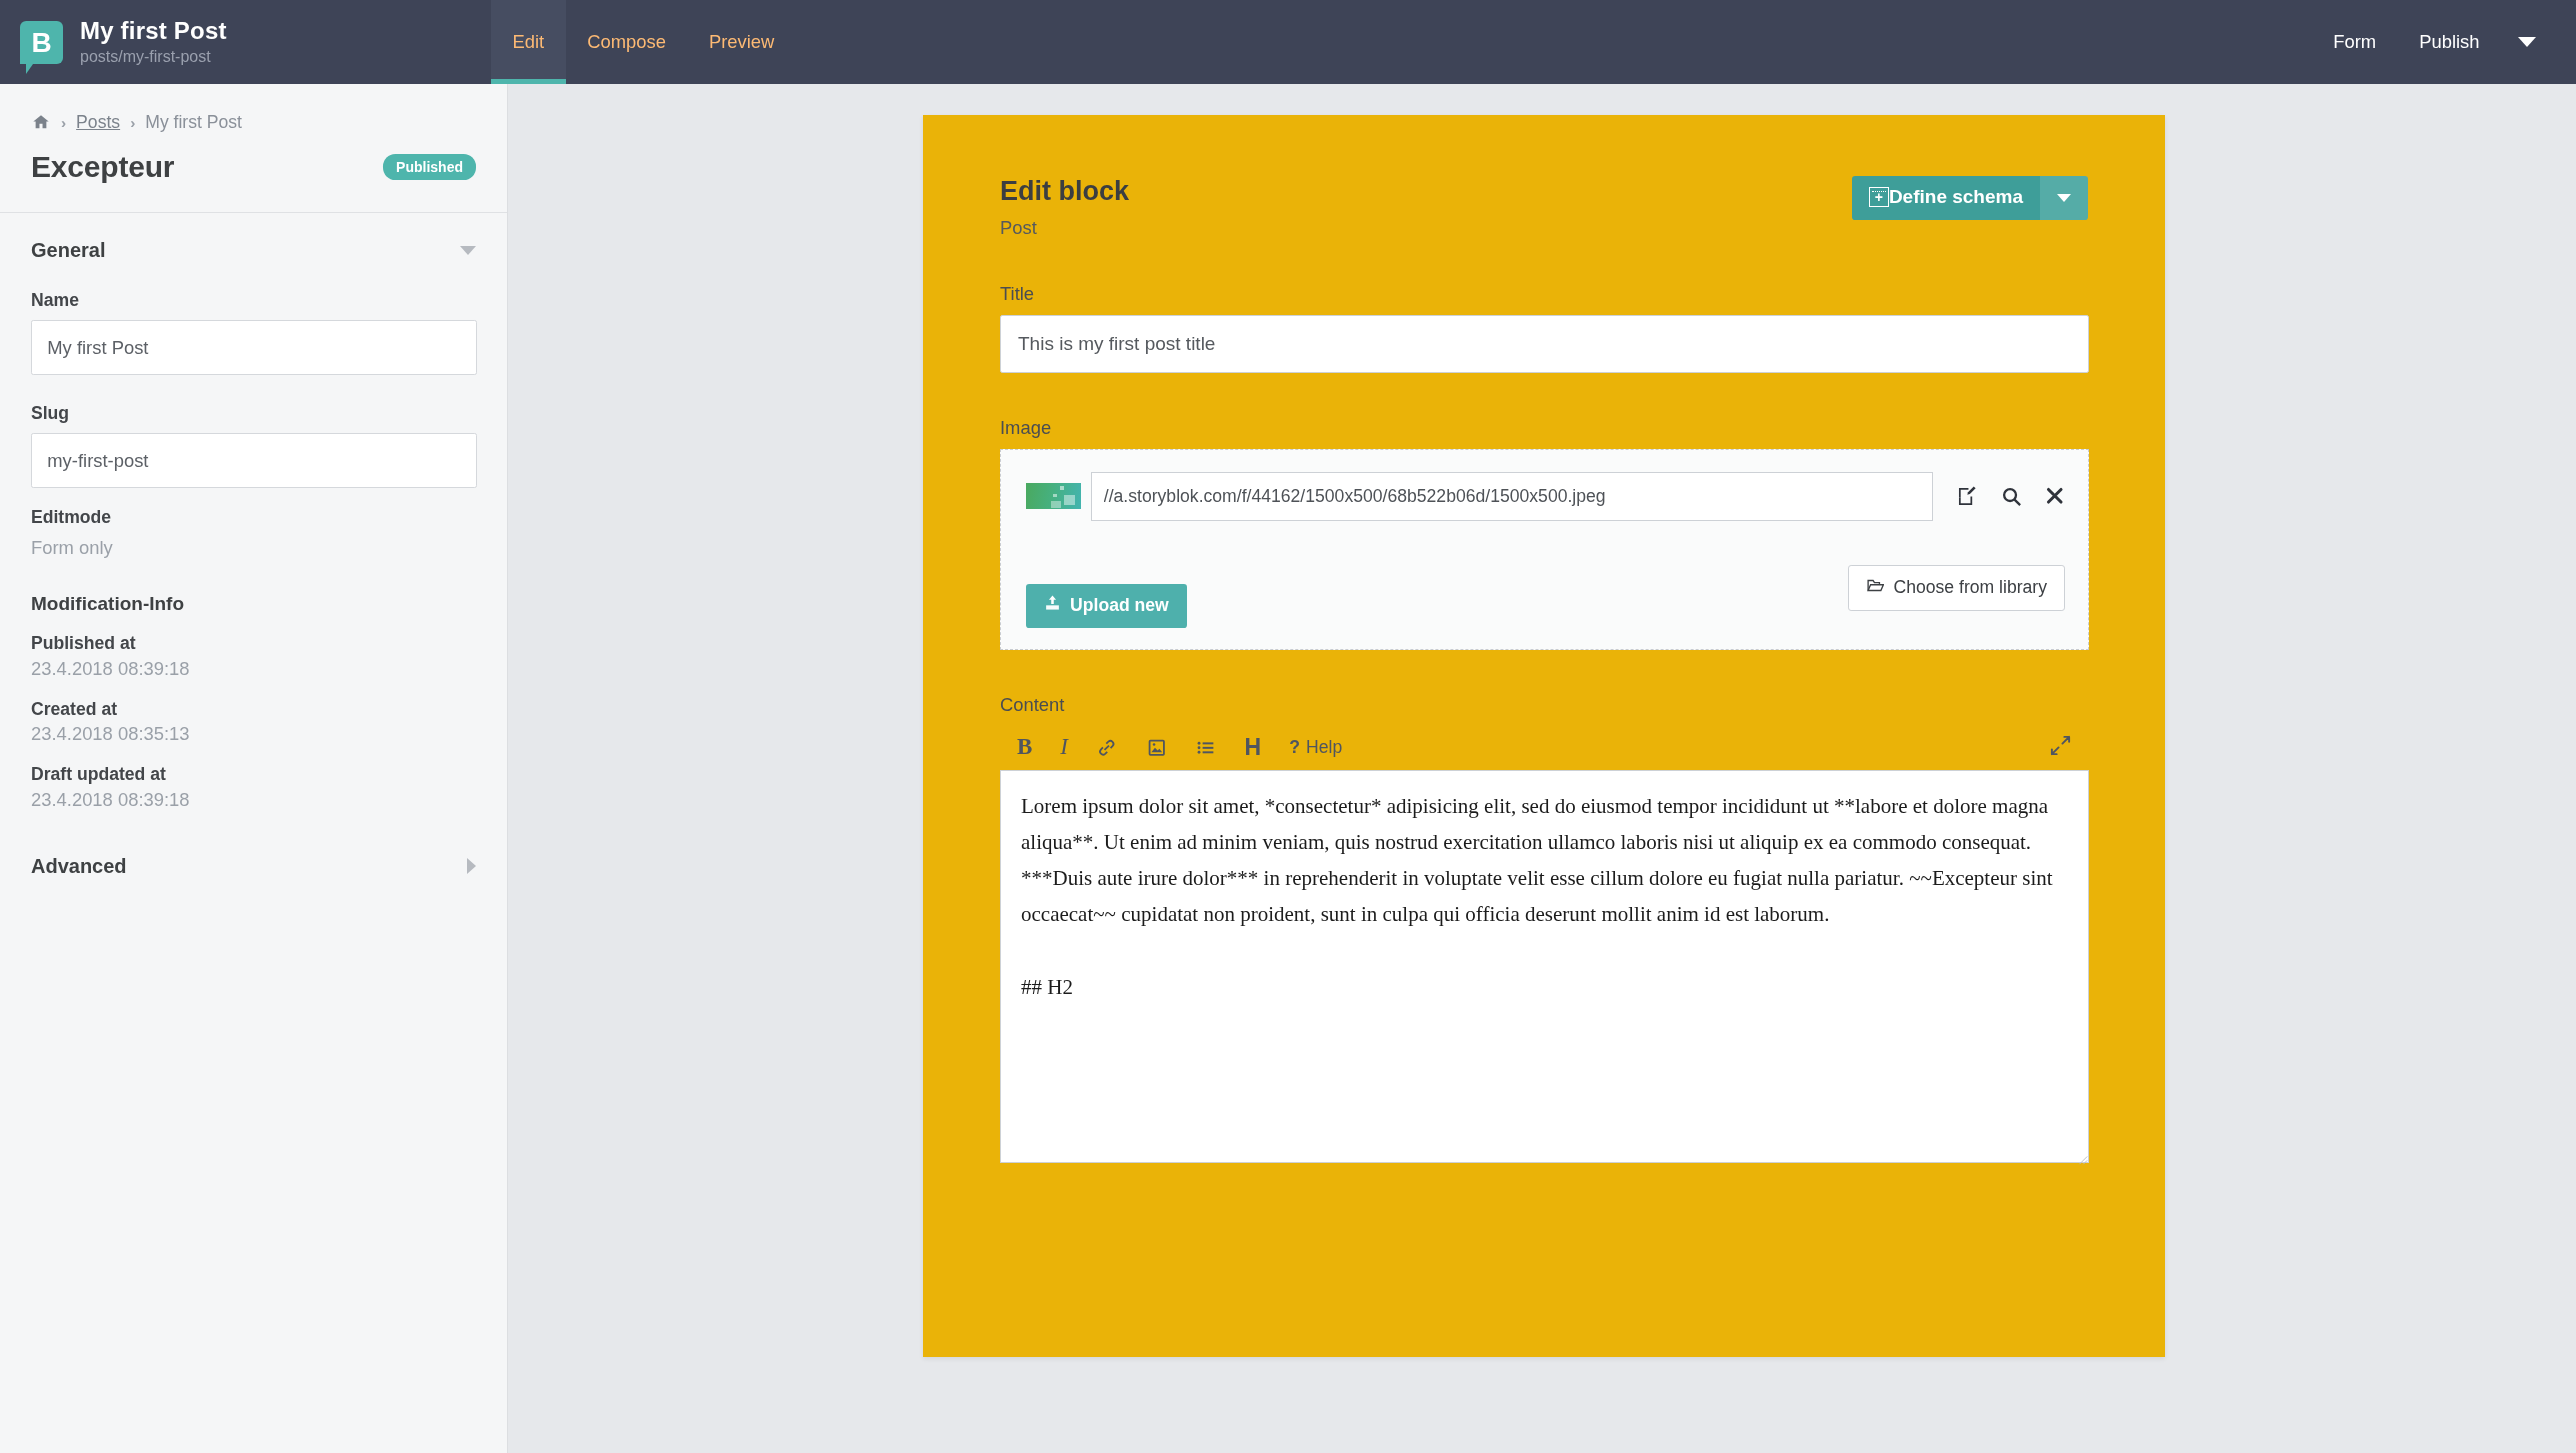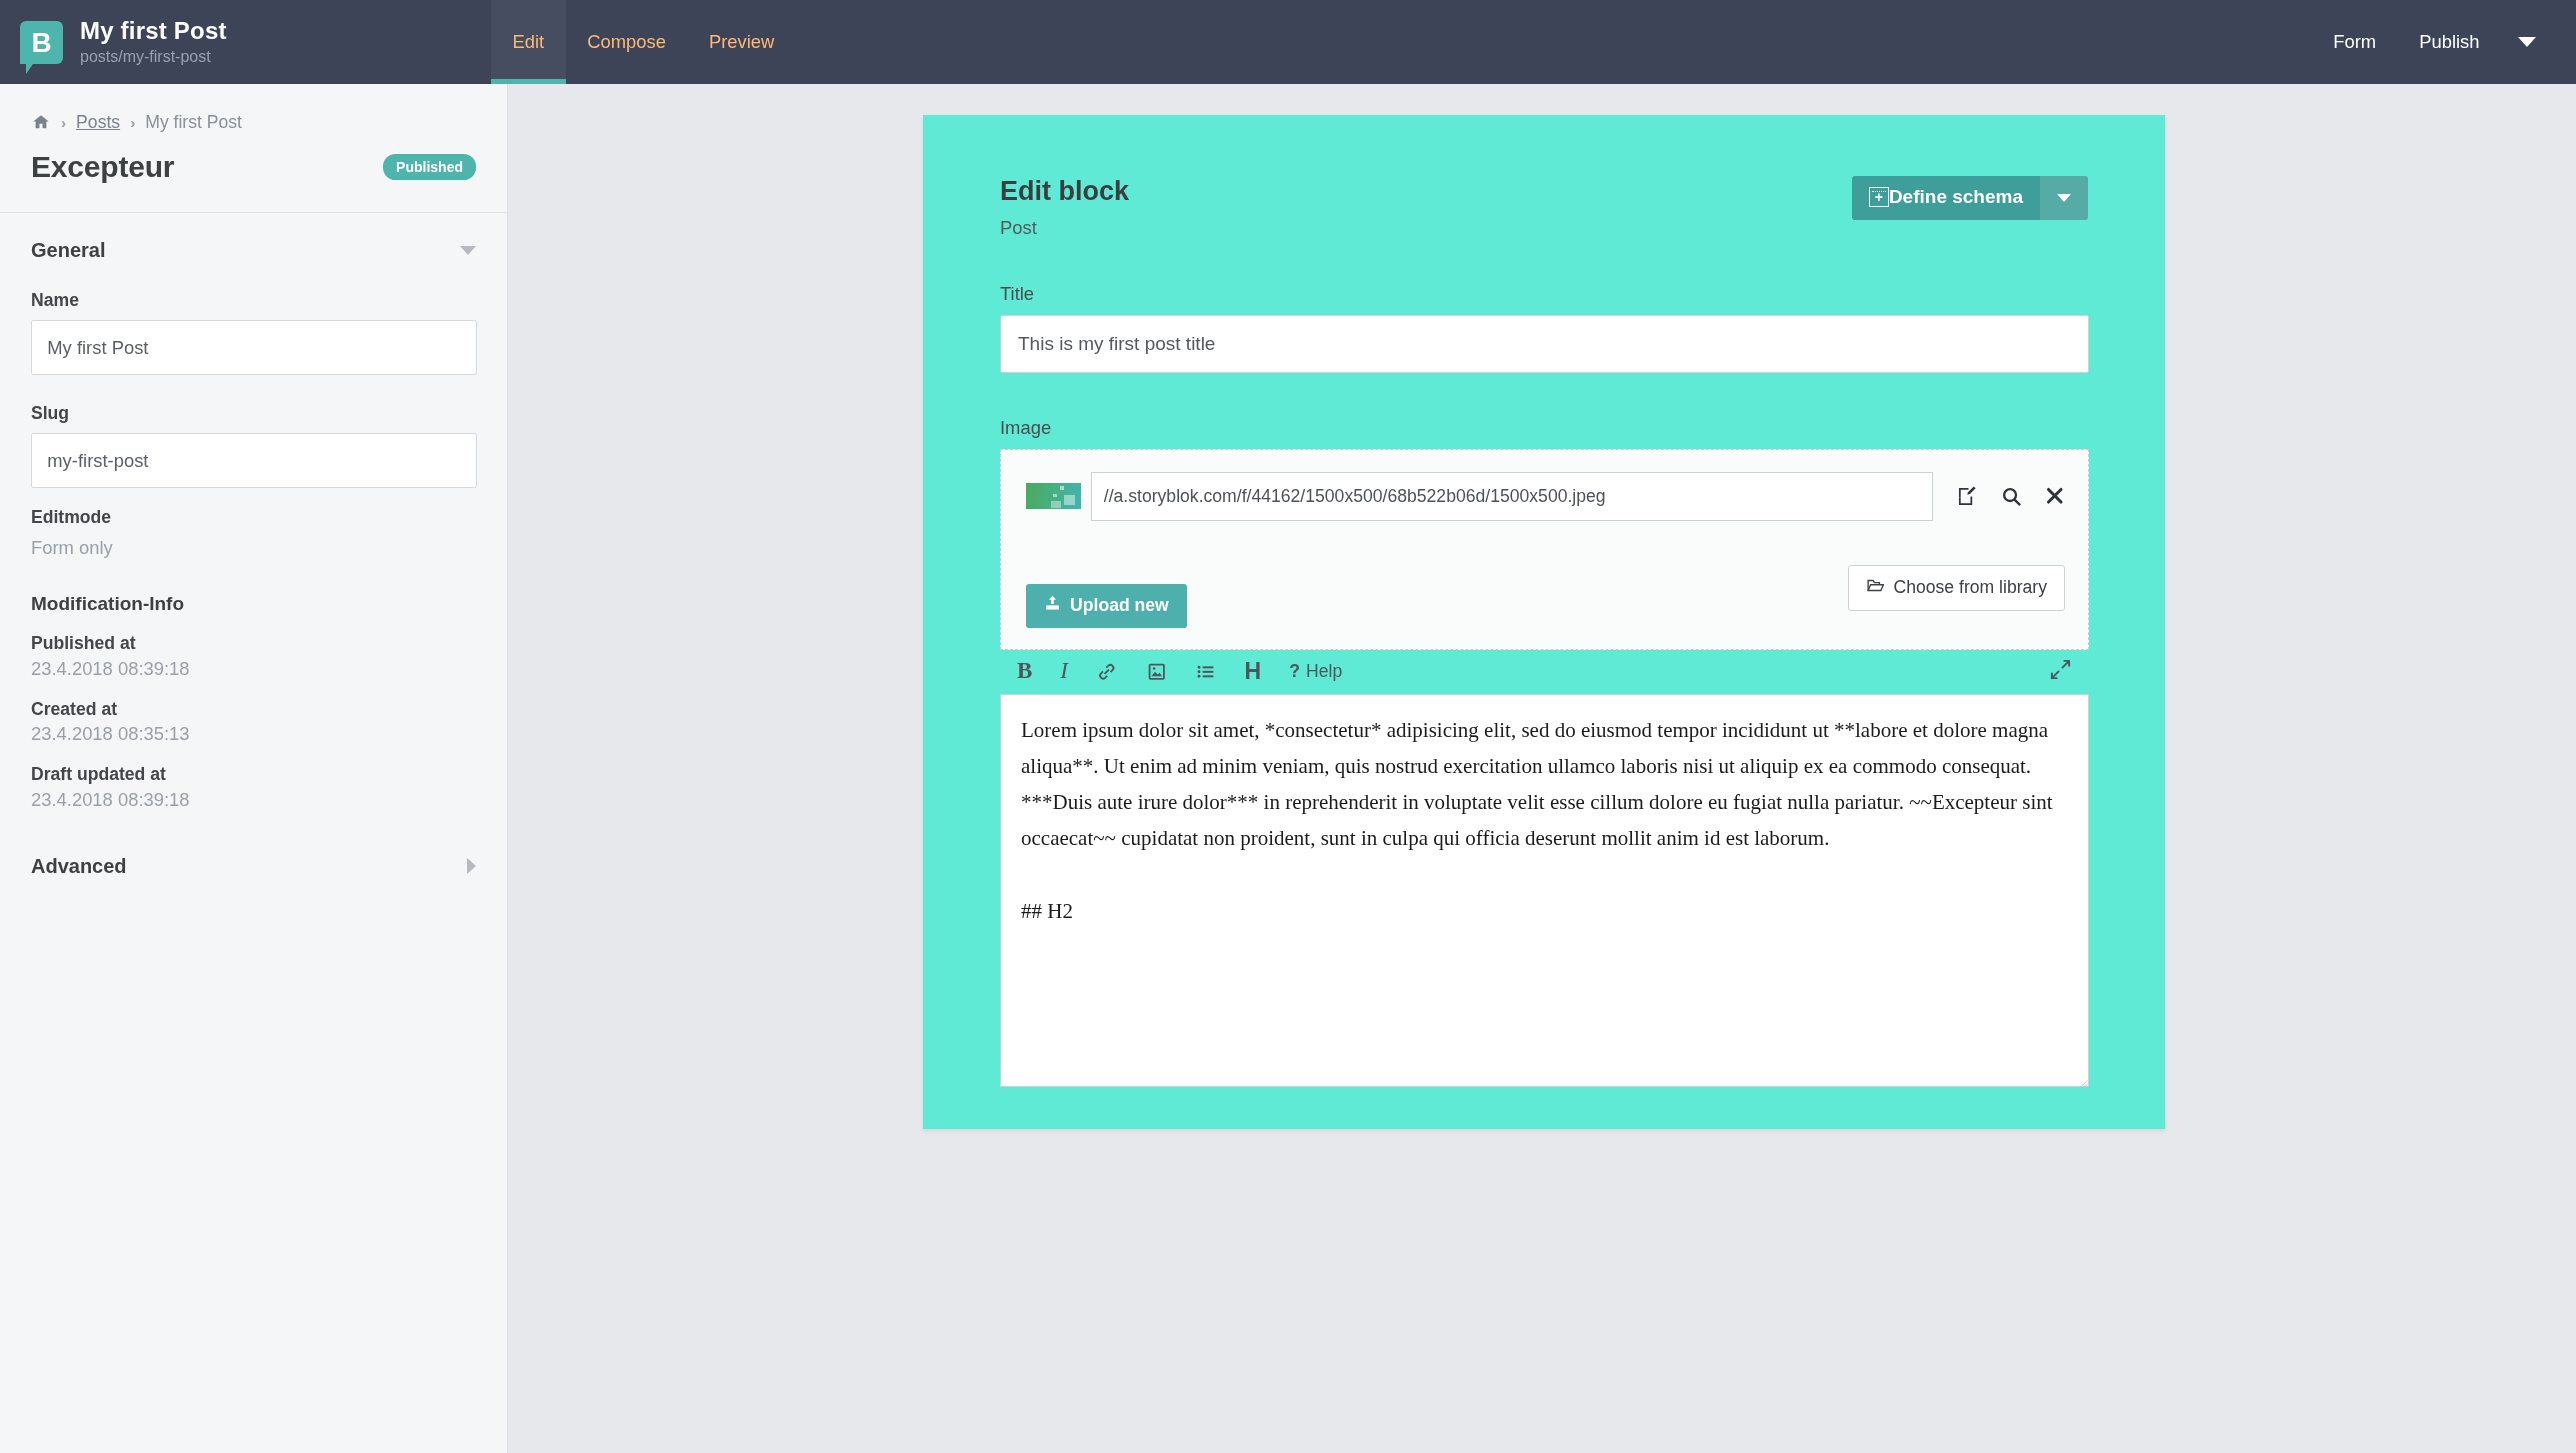--- a/index.html
+++ b/index.html
@@ -176,22 +176,22 @@
   .info-value { font-size: 18.4px; color: #9aa0a8; margin-top: 3.8px; }
 
   
   .canvas {
     position: absolute; top: 84px; left: 508px;
     width: 2068px; height: 1369px;
     background: #e6e8eb;
   }
   .panel {
     position: absolute; left: 415px; top: 31px;
-    width: 1242px; height: 1014px;
-    background: #5eead4;
+    width: 1242px; height: 1242px;
+    background: #eab308;
     box-shadow: 0 1.5px 4.6px rgba(0,0,0,.08);
   }
   .panel-inner { padding: 61px 77px 0 77px; }
 
   .panel-head { display: flex; align-items: flex-start; }
   .panel-title {
     font-size: 27px; font-weight: bold; color: #3b3e41;
   }
   .panel-sub { font-size: 18.4px; color: #55595d; margin-top: 10px; }
 
@@ -491,20 +491,21 @@
                 <path d="M2 19V5h7l2 3h7v3"></path>
                 <path d="M2 19 5.5 11h18L20 19z"></path>
               </svg>
             </span>
             <span>Choose from library</span>
           </div>
         </div>
       </div>
 
       
+      <div class="form-label">Content</div>
 
       <div class="editor-toolbar">
         <span class="tb-item tb-bold">B</span>
         <span class="tb-item tb-italic">I</span>
         <span class="tb-item">
           <svg width="21.5" height="21.5" viewBox="0 0 24 24" fill="none" stroke="#4f5560" stroke-width="2">
             <path d="M9.5 14.5 14.5 9.5"></path>
             <path d="M11.5 7.5 13.8 5.2a3.4 3.4 0 0 1 4.8 4.8l-2.3 2.3"></path>
             <path d="M12.5 16.5 10.2 18.8a3.4 3.4 0 0 1-4.8-4.8l2.3-2.3"></path>
           </svg>

